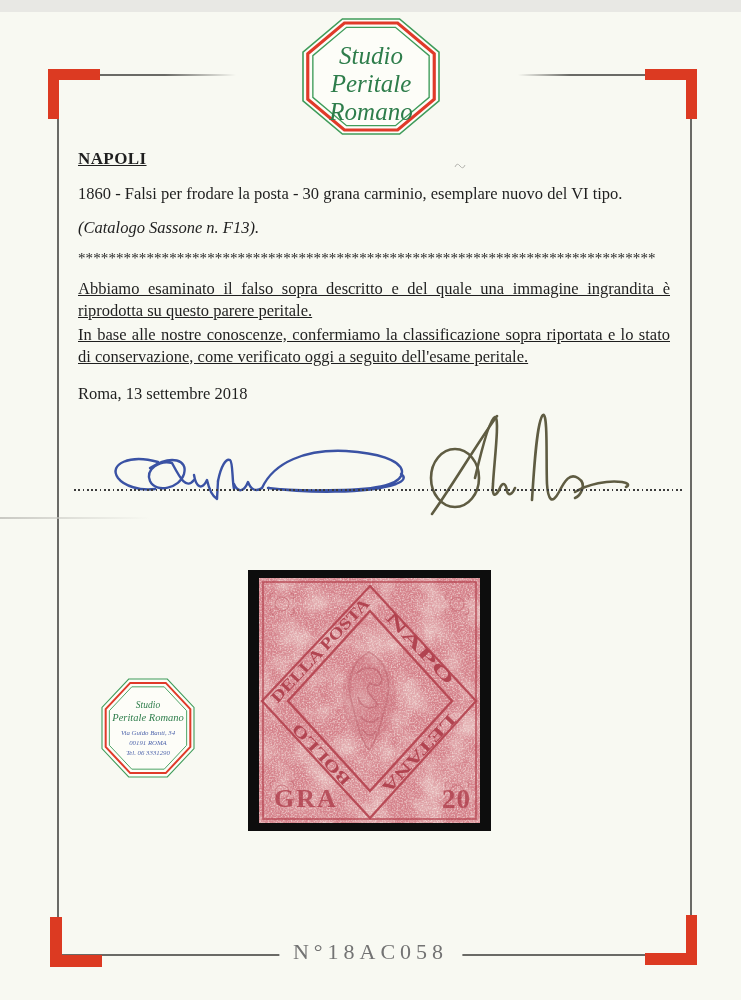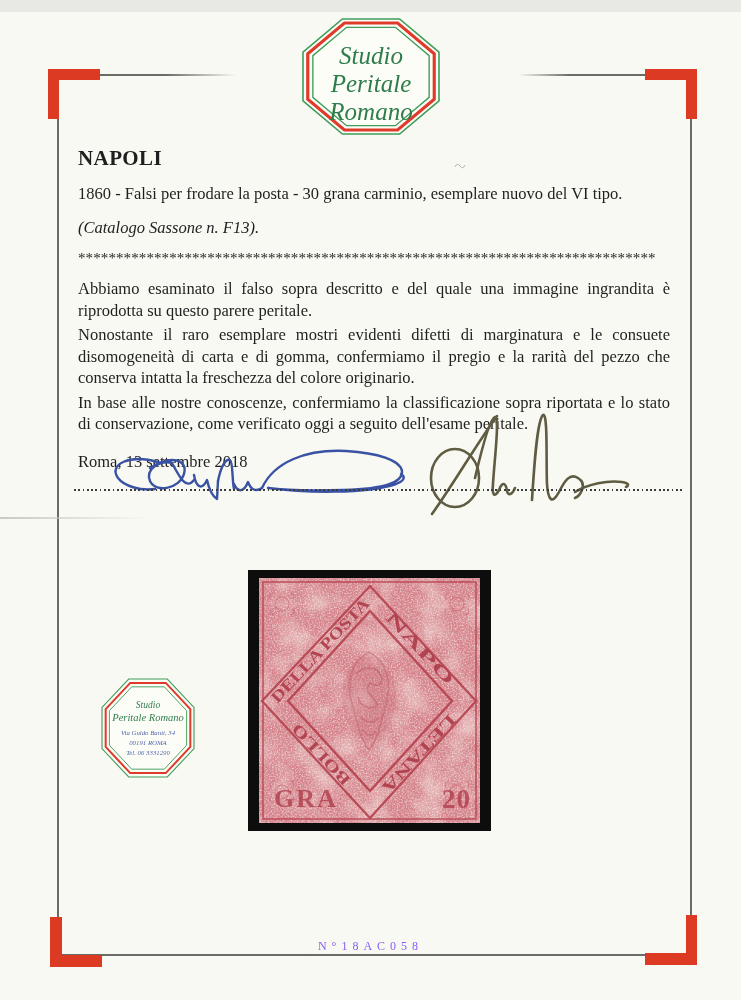--- a/index.html
+++ b/index.html
@@ -35,25 +35,25 @@
   .corner.tl{left:48px;top:57px;border-top:11px solid var(--corner-red);border-left:11px solid var(--corner-red);}
   .corner.tr{right:44px;top:57px;border-top:11px solid var(--corner-red);border-right:11px solid var(--corner-red);}
   .corner.bl{left:50px;bottom:45px;border-bottom:12px solid var(--corner-red);border-left:12px solid var(--corner-red);}
   .corner.br{right:44px;bottom:47px;border-bottom:12px solid var(--corner-red);border-right:11px solid var(--corner-red);}
   
   .logo-wrap{position:absolute;left:301px;top:5px;width:140px;height:119px;}
   .logo-wrap svg{display:block;}
   .logo-text{font-family:"Liberation Serif",serif;font-style:italic;fill:var(--logo-green);}
   
   .content{position:absolute;left:78px;top:136px;width:592px;font-size:16.5px;line-height:21.5px;}
-  .title{font-weight:bold;font-size:21px;letter-spacing:.4px;margin:0;}
+  .title{font-weight:bold;text-decoration:underline;font-size:17px;letter-spacing:.4px;margin:0;}
   .desc{margin:13px 0 0 0;}
   .catalog{margin:13px 0 0 0;font-style:italic;}
   .stars{margin:9px 0 0 0;font-size:15px;letter-spacing:.1px;white-space:nowrap;overflow:hidden;}
-  .para{margin:9px 0 0 0;text-align:justify;}
+  .para{margin:9px 0 0 0;text-align:justify;text-decoration:underline;}
   .para + .para{margin-top:3px;}
   .dateline{margin:16px 0 0 0;}
   
   .sig-layer{position:absolute;left:60px;top:380px;width:580px;height:145px;pointer-events:none;}
   
   .dotted-rule{position:absolute;left:74px;top:477px;width:609px;height:2px;
     background-image:repeating-linear-gradient(90deg,#3c3c3c 0 1.7px,transparent 1.7px 4.3px);}
   
   .artifact-line{position:absolute;left:0;top:505px;width:150px;height:2px;
     background:linear-gradient(90deg,#c9c9c3,rgba(201,201,195,0));}
@@ -61,21 +61,21 @@
   
   .stamp-wrap{position:absolute;left:248px;top:558px;width:243px;height:261px;}
   
   .side-logo{position:absolute;left:100px;top:665px;width:96px;height:102px;}
   .side-logo .name{font-family:"Liberation Serif",serif;font-style:italic;fill:var(--logo-green);}
   .side-logo .addr{font-family:"Liberation Serif",serif;font-style:italic;fill:var(--addr-blue);}
   
   .serial-plate{
     position:absolute;left:50%;top:927px;transform:translateX(-50%);
     background:var(--paper);padding:0 14px;
-    font-size:12px;letter-spacing:5px;color:#8b5cf6;white-space:nowrap;
+    font-size:22px;letter-spacing:5px;color:#737373;white-space:nowrap;
   }
 </style>
 </head>
 <body>
 
 <div class="page">
 
   <div class="frame-line fl-left"></div>
   <div class="frame-line fl-right"></div>
   <div class="frame-line fl-top-a"></div>
@@ -102,21 +102,20 @@
     <path d="M2,7 Q4,2 7,6 T12,5" stroke="#979793" stroke-width="1" fill="none"></path>
   </svg>
   <div class="artifact-line"></div>
 
   <div class="content">
     <p class="title">NAPOLI</p>
     <p class="desc">1860 - Falsi per frodare la posta - 30 grana carminio, esemplare nuovo del VI tipo.</p>
     <p class="catalog">(Catalogo Sassone n. F13).</p>
     <p class="stars">****************************************************************************</p>
     <p class="para">Abbiamo esaminato il falso sopra descritto e del quale una immagine ingrandita è riprodotta su questo parere peritale.</p>
-    <p class="para">Nonostante il raro esemplare mostri evidenti difetti di marginatura e le consuete disomogeneità di carta e di gomma, confermiamo il pregio e la rarità del pezzo che conserva intatta la freschezza del colore originario.</p>
     <p class="para">In base alle nostre conoscenze, confermiamo la classificazione sopra riportata e lo stato di conservazione, come verificato oggi a seguito dell'esame peritale.</p>
     <p class="dateline">Roma, 13 settembre 2018</p>
   </div>
 
   <svg class="sig-layer" viewBox="0 0 580 145">
 
     <g stroke="#3a52a4" stroke-width="2.4" fill="none" stroke-linecap="round" stroke-linejoin="round">
       <path d="M98,70 C70,62 48,72 58,86 C64,94 80,99 95,97"></path>
       <path d="M90,76 C112,62 128,68 124,82 C120,96 96,102 90,89 C85,77 100,68 112,71 C120,86 126,98 134,88"></path>
       <path d="M134,83 C136,95 142,99 147,88 C149,97 152,104 157,107 L158,89"></path>

